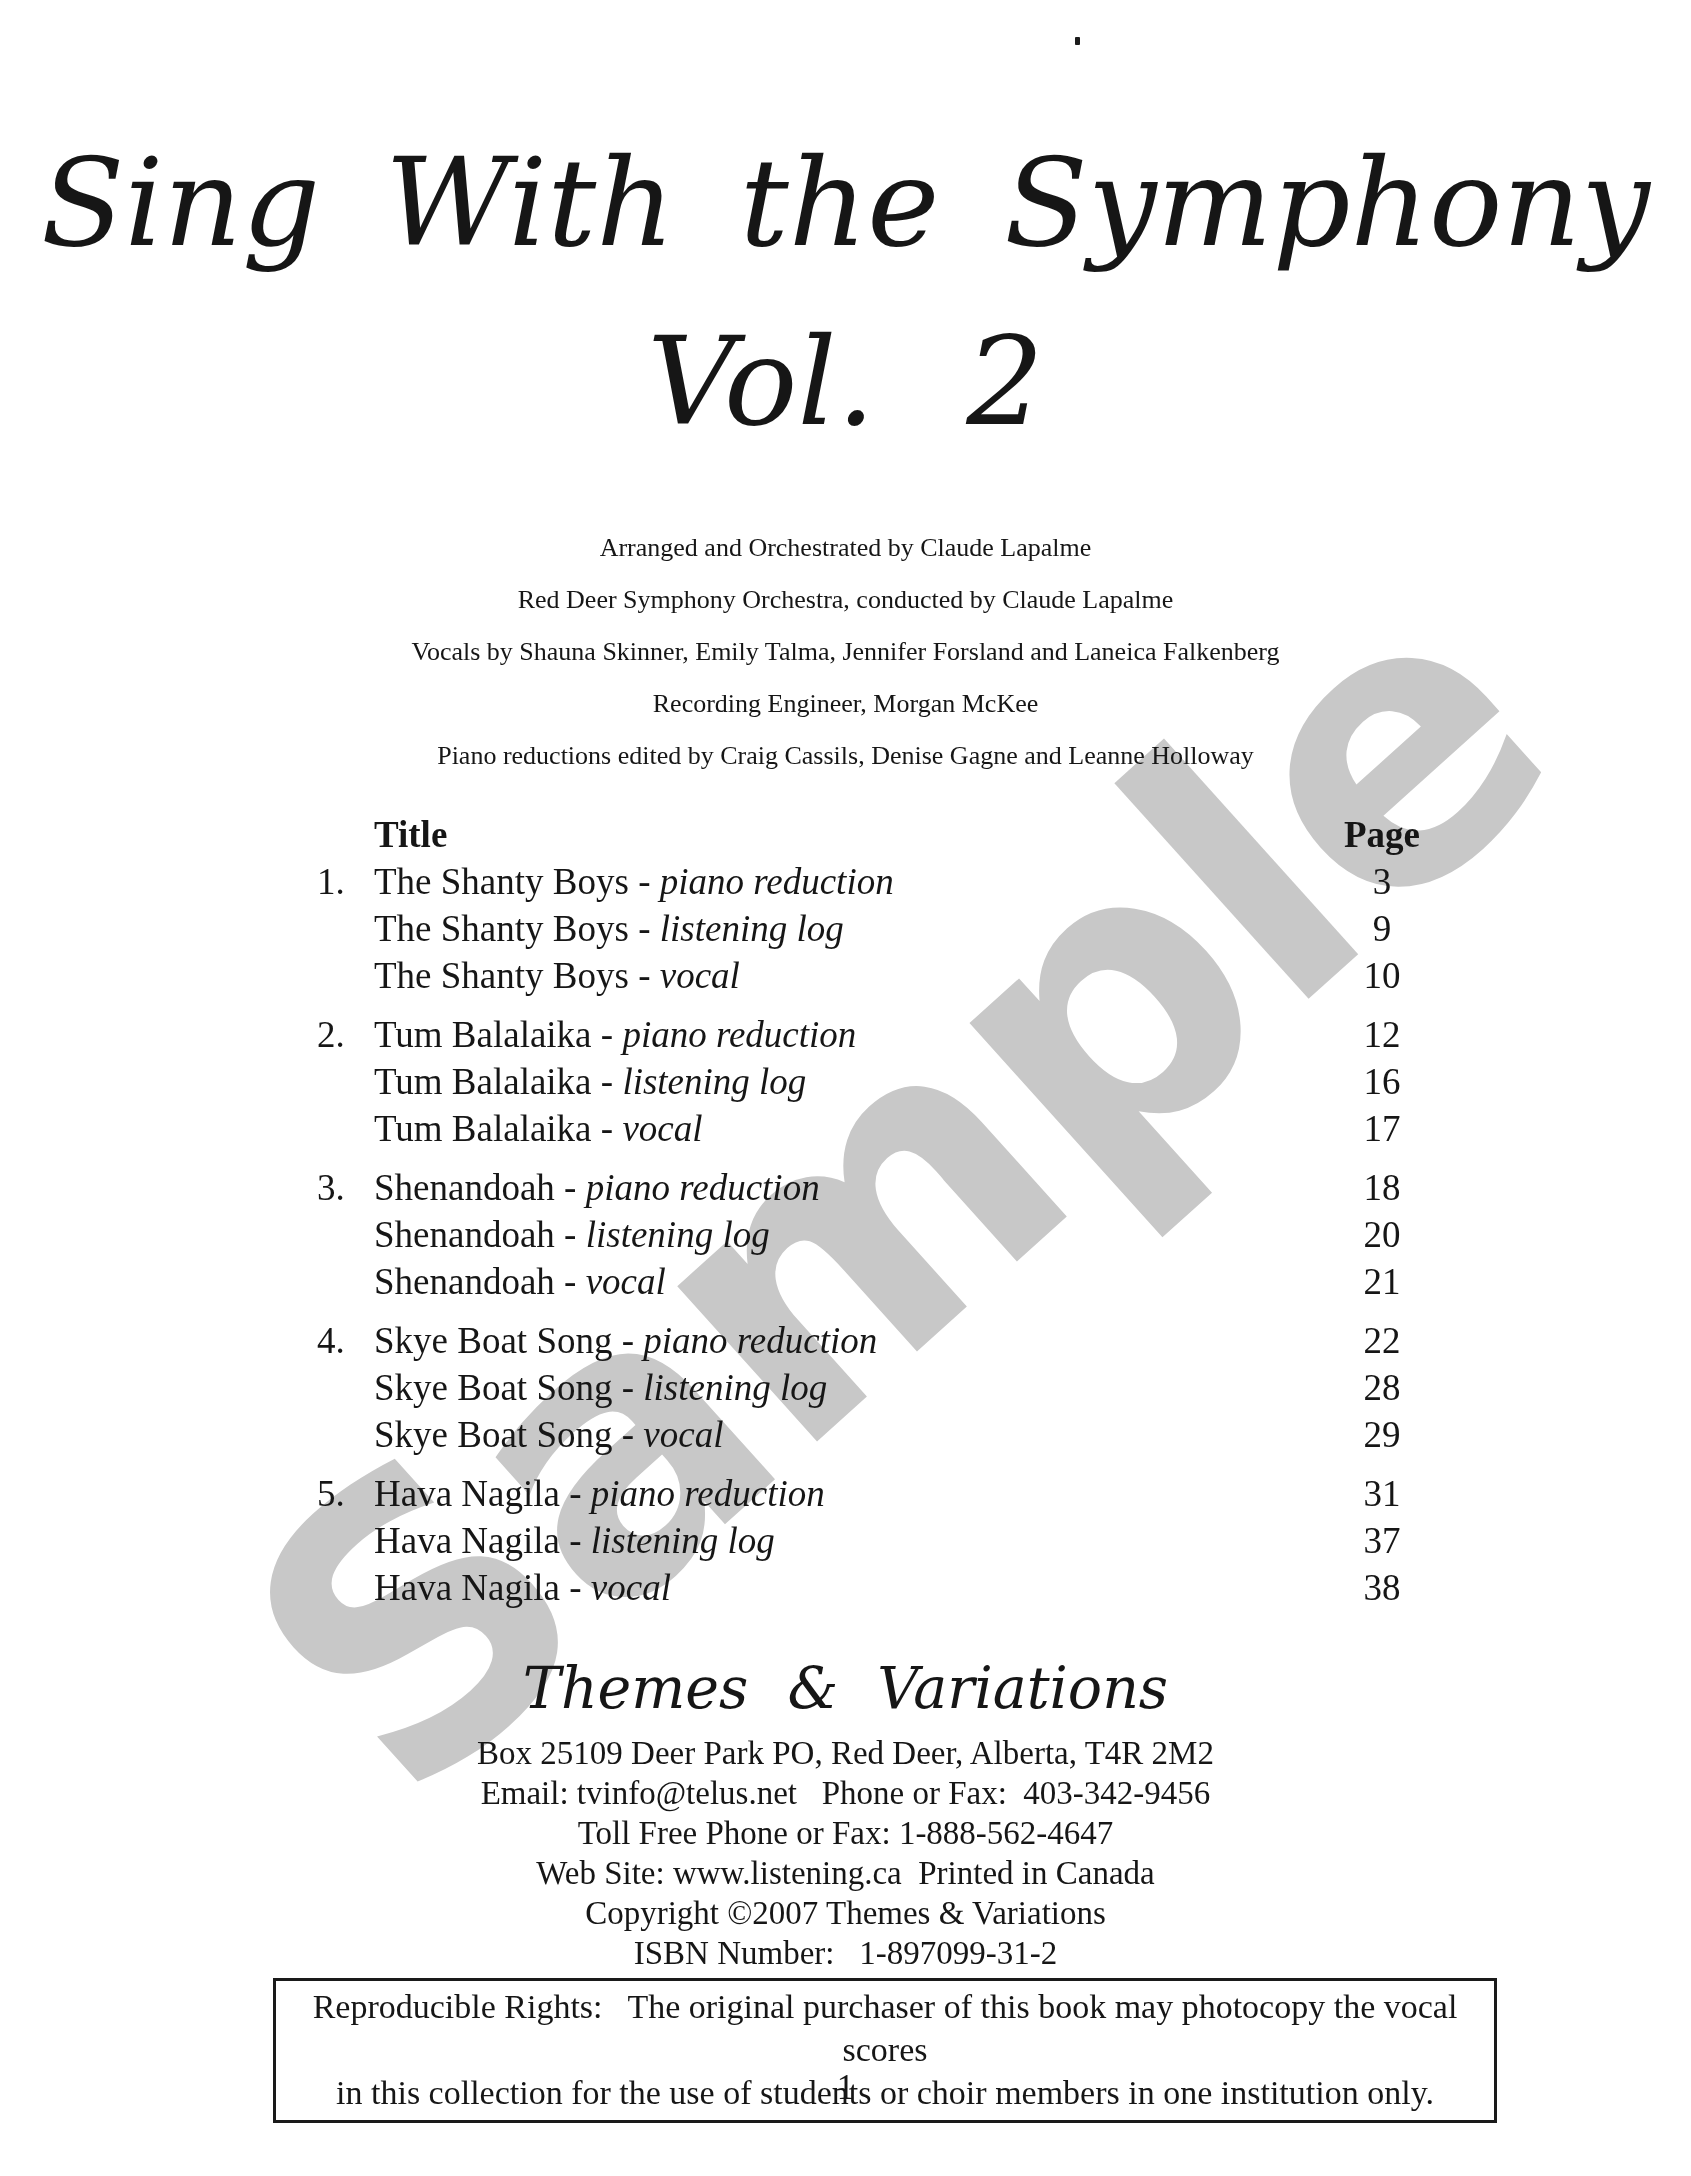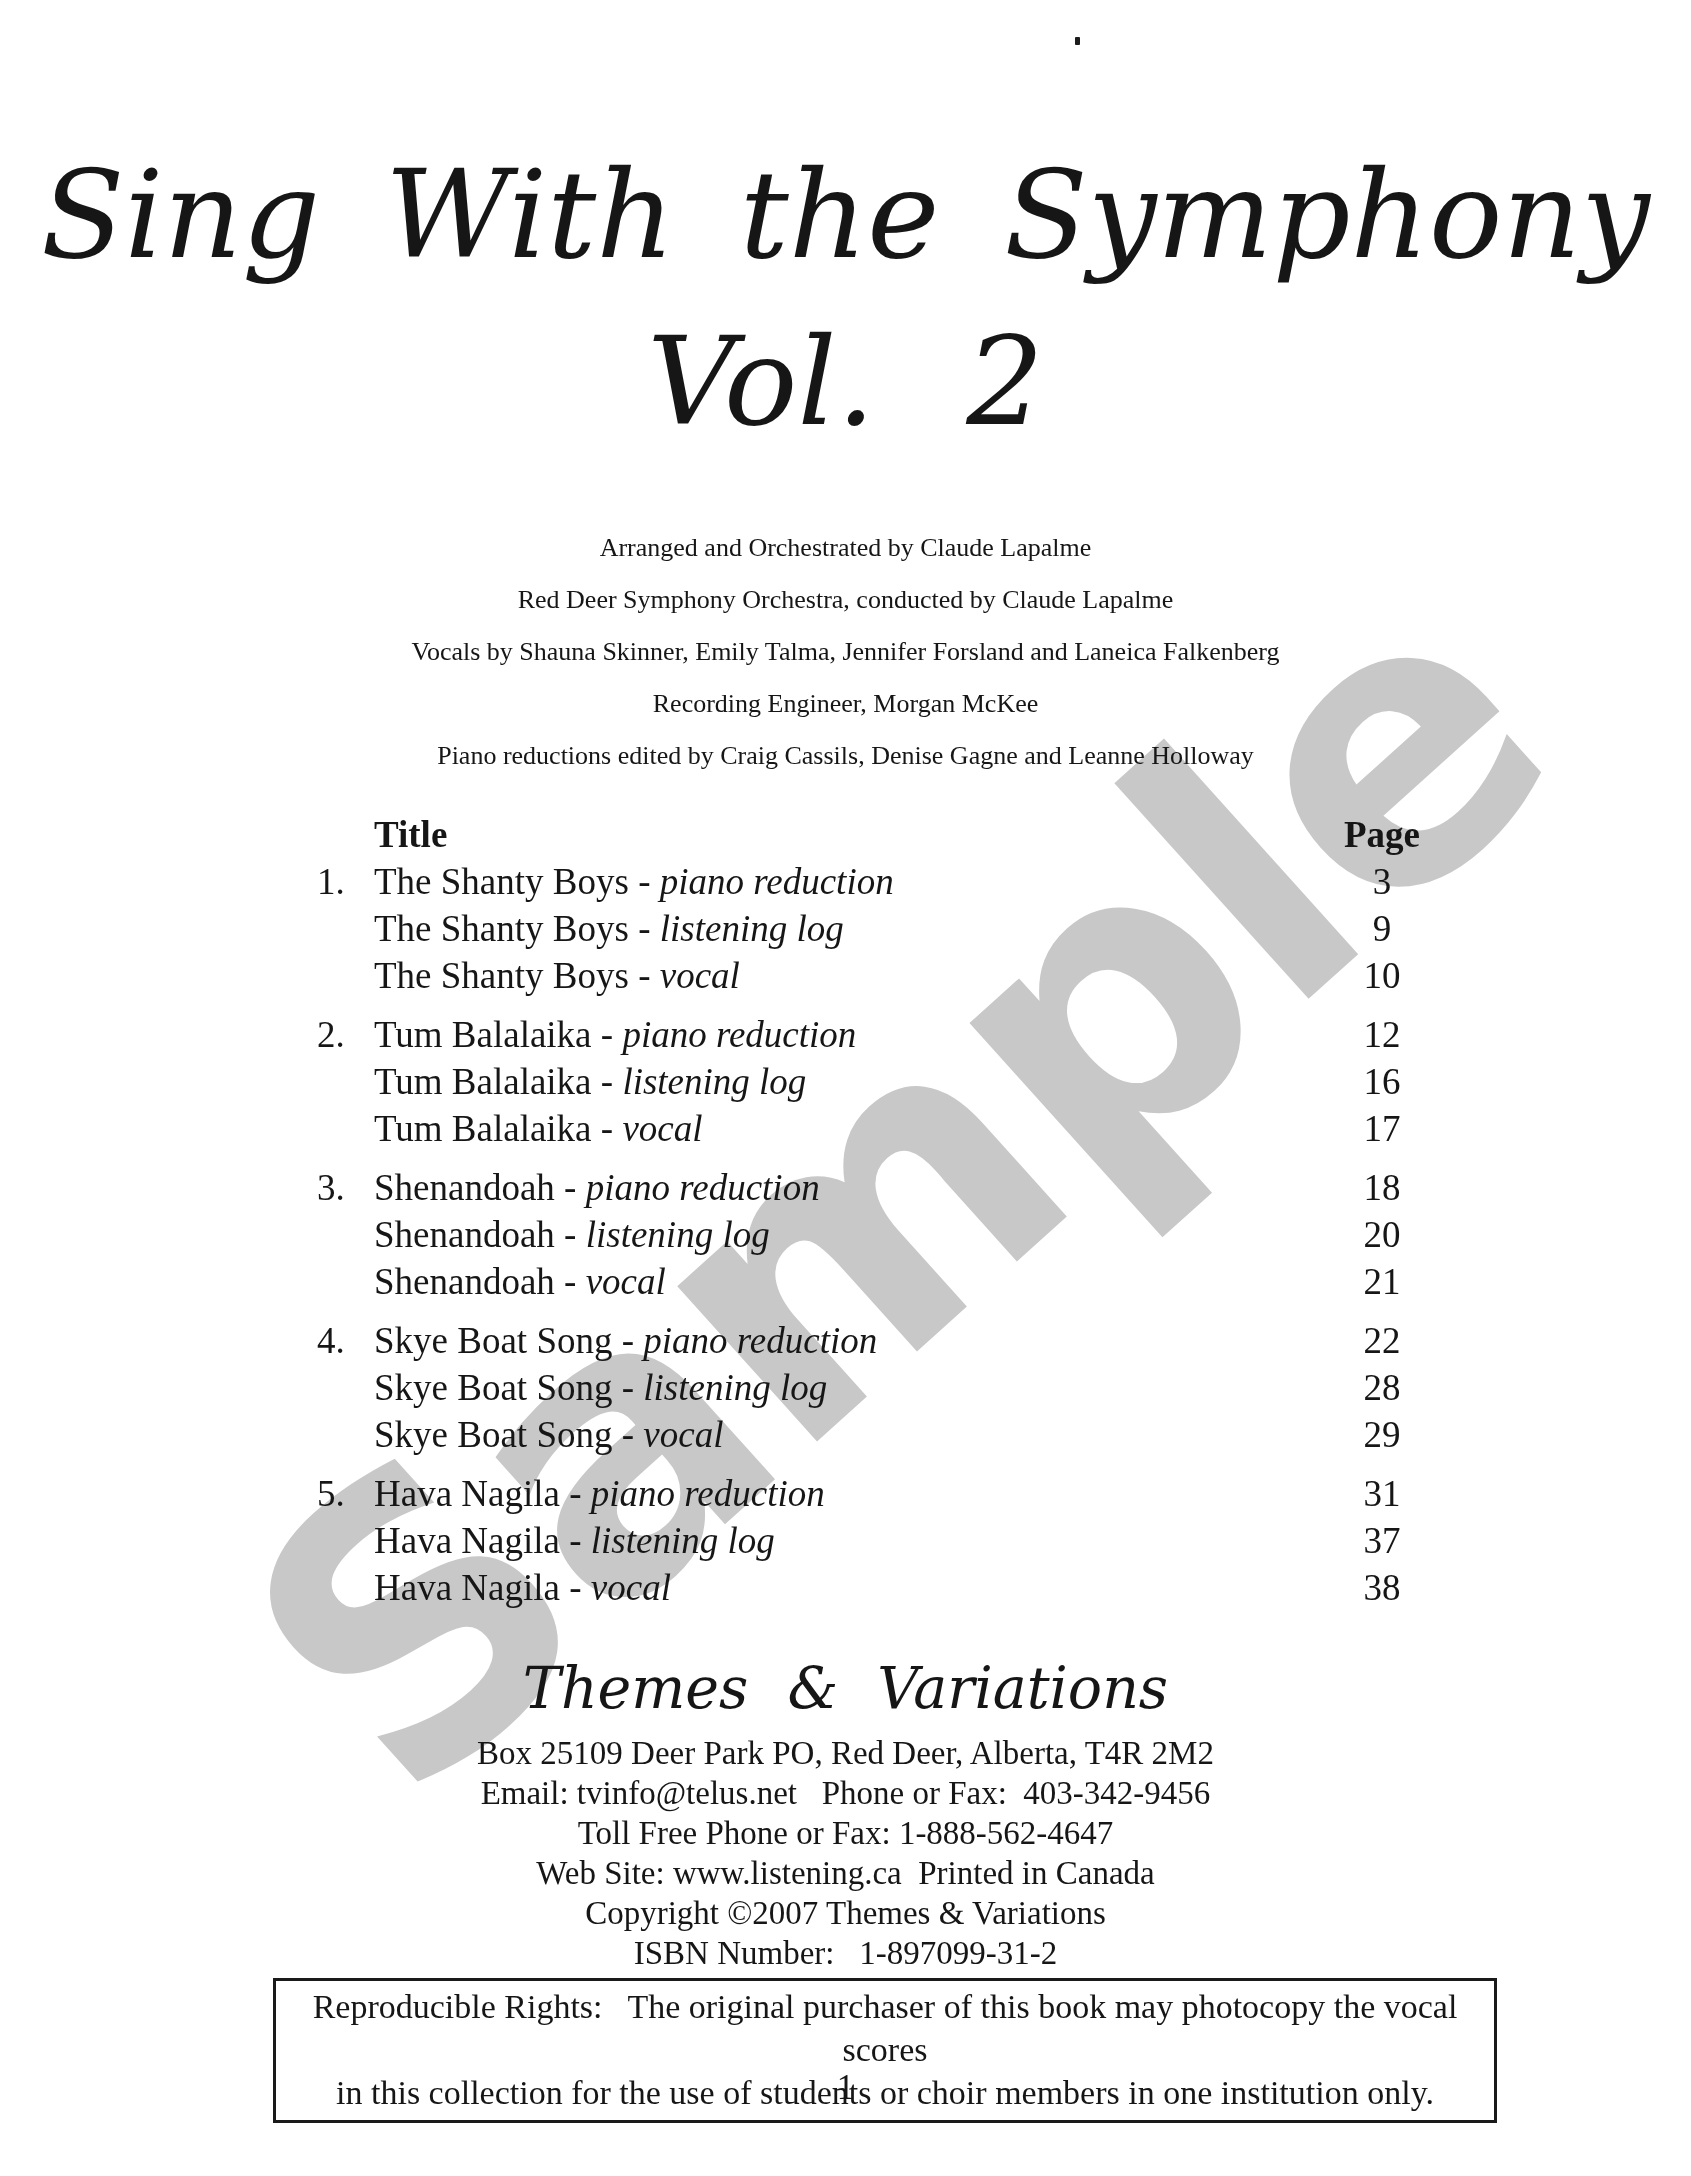--- a/index.html
+++ b/index.html
@@ -26,21 +26,21 @@
     transform-origin:center center;
     z-index:0;
     user-select:none;
   }
   .content{position:relative;z-index:1;}
   .speck{
     position:absolute;left:1075px;top:37px;
     width:5.2px;height:7.8px;background:#1c1c1c;border-radius:0.9px;
   }
   .title-line1{
-    position:absolute;top:120px;left:0;width:100%;
+    position:absolute;top:108px;left:0;width:100%;
     text-align:center;
     font-family:"DejaVu Serif", serif;
     font-style:italic;
     font-size:122px;line-height:191px;
     word-spacing:26px;
     white-space:nowrap;
   }
   .title-line2{
     position:absolute;top:300px;left:0;width:100%;
     text-align:center;

